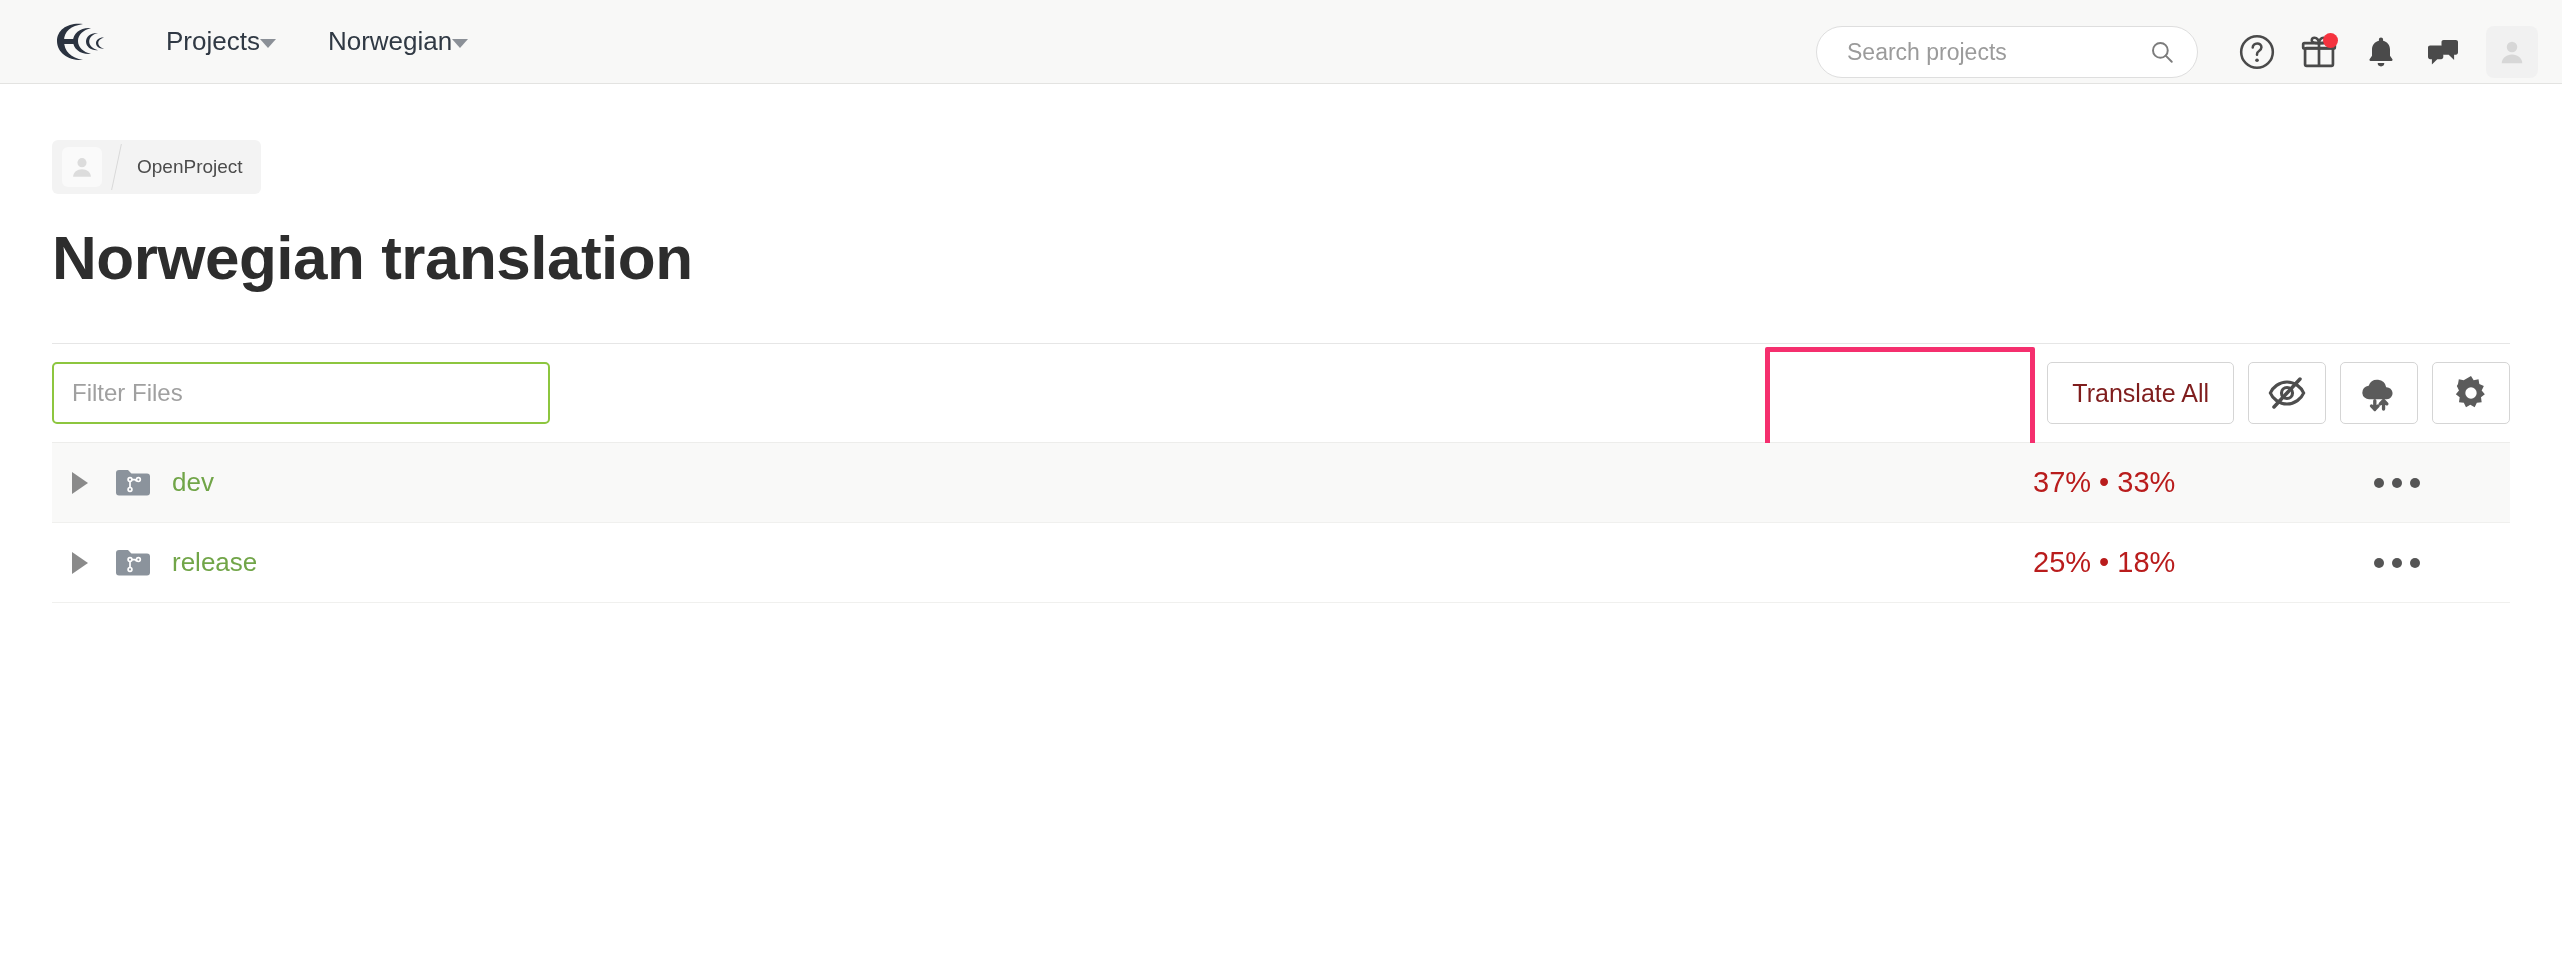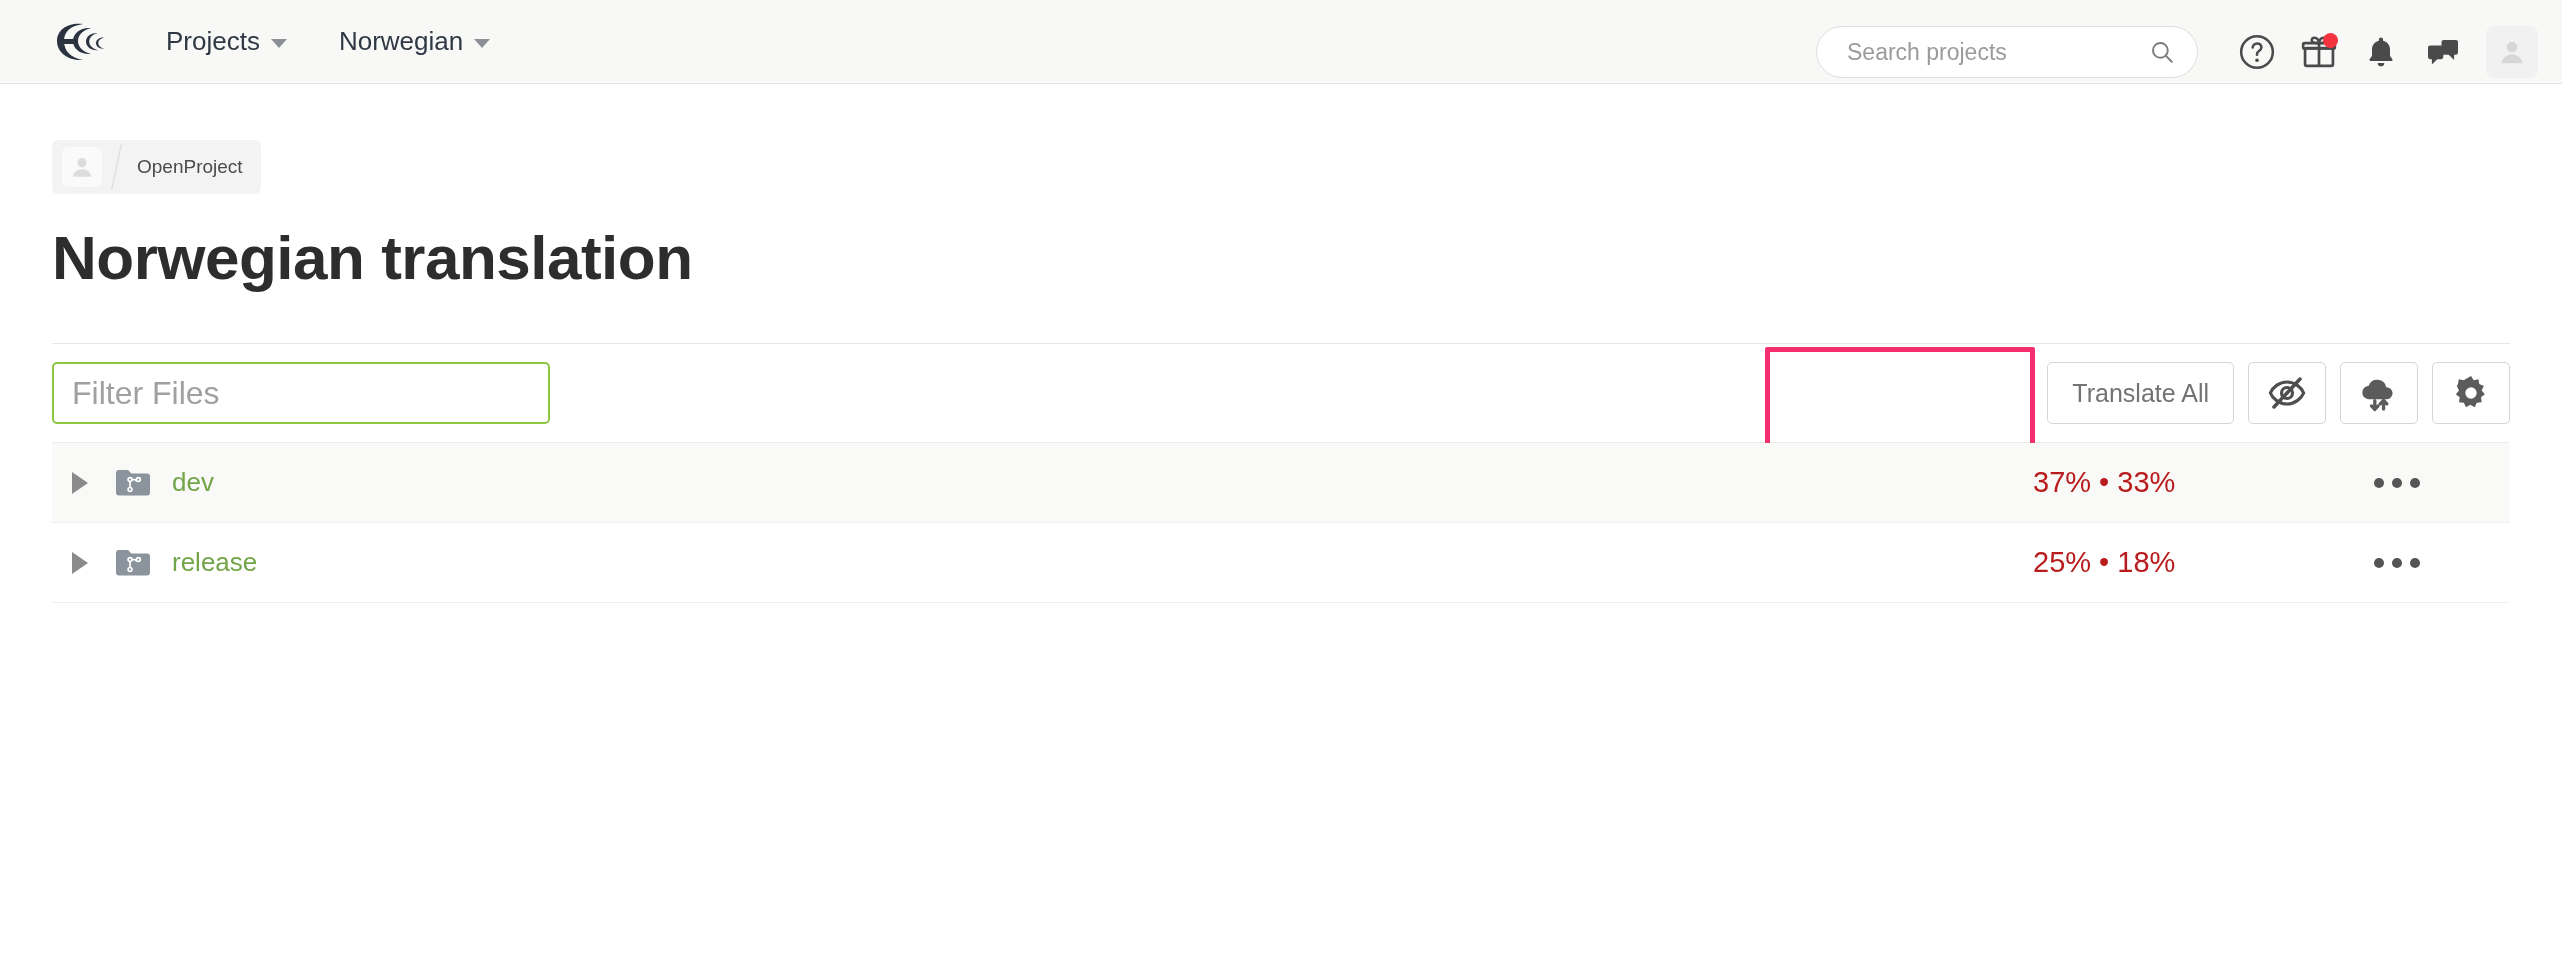--- a/index.html
+++ b/index.html
@@ -26,21 +26,21 @@
     width: 58px; height: 50px;
     display: flex; align-items: center; justify-content: center;
     cursor: pointer;
   }
   .nav-menu {
     display: flex; align-items: center;
     margin-left: 54px;
     gap: 48px;
   }
   .nav-item {
-    display: flex; align-items: center; gap: 11px;
+    display: flex; align-items: center; 
     font-size: 26px;
     color: #303944;
     cursor: pointer;
     padding: 6px 2px;
   }
   .caret {
     width: 0; height: 0;
     border-left: 8px solid transparent;
     border-right: 8px solid transparent;
     border-top: 9px solid #8b9097;
@@ -150,21 +150,21 @@
     display: flex;
     align-items: center;
     position: relative;
   }
   .filter-input {
     width: 498px; height: 62px;
     border: 2px solid #8dc63f;
     border-radius: 5px;
     background: #ffffff;
     padding: 0 18px;
-    font-size: 32px;
+    font-size: 24px;
     color: #3f3f3f;
     outline: none;
     font-family: "Liberation Sans", sans-serif;
   }
   .filter-input::placeholder { color: #a0a0a0; }
 
   .toolbar-right {
     position: absolute;
     right: 0;
     display: flex;
@@ -172,21 +172,21 @@
     gap: 14px;
   }
   .tbtn {
     height: 62px;
     min-width: 62px;
     border: 1px solid #d5d5d5;
     border-radius: 5px;
     background: #ffffff;
     display: flex; align-items: center; justify-content: center;
     cursor: pointer;
-    color: #737373;
+    color: #7f1d1d;
     font-size: 25px;
     padding: 0 24px;
     font-family: "Liberation Sans", sans-serif;
   }
   .tbtn.square { padding: 0; width: 78px; }
 
   .highlight-box {
     position: absolute;
     border: 5px solid #f52f6e;
     border-radius: 2px;

